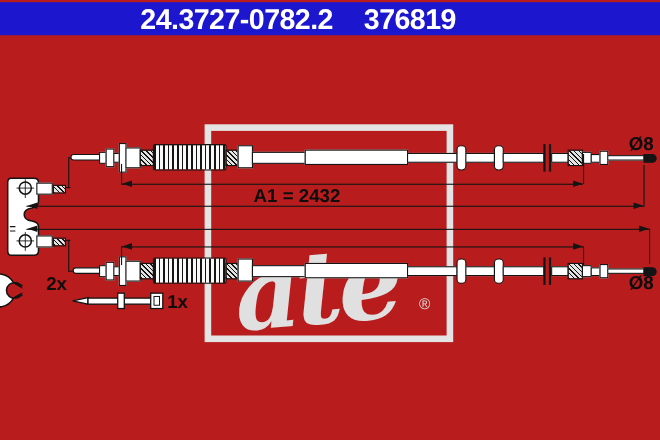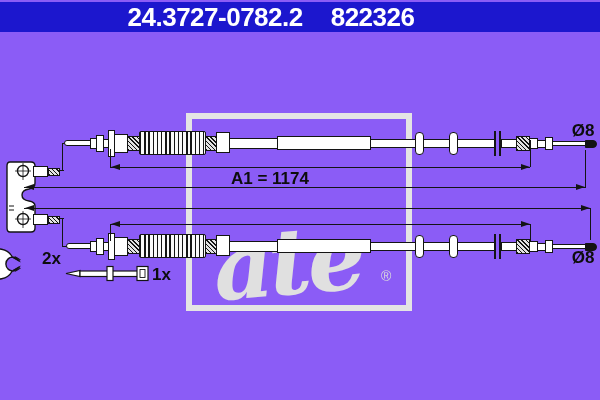--- a/index.html
+++ b/index.html
@@ -1,16 +1,16 @@
 <!DOCTYPE html>
 <html><head>
 <meta charset="utf-8">
 <style>
   html,body{margin:0;padding:0;background:#fff;}
-  .stage{position:relative;width:600px;height:400px;background:#8b5cf6;overflow:hidden;
+  .stage{position:relative;width:600px;height:400px;background:#b91c1c;overflow:hidden;
          font-family:"Liberation Sans",sans-serif;}
   
   .hdr{position:absolute;left:0;top:2px;width:600px;height:30px;background:#1c17ce;
        display:flex;align-items:center;justify-content:center;gap:28px;padding-right:58px;
        box-sizing:border-box;z-index:6;}
   .hdr span{color:#fff;font-weight:bold;font-size:26px;letter-spacing:-.5px;white-space:nowrap;}
   
   .wmbox{position:absolute;left:186px;top:113px;width:226px;height:198px;
          border:6px solid #e4e4e4;box-sizing:border-box;z-index:0;}
   .wmtext{position:absolute;left:213px;top:206px;width:200px;font-family:"DejaVu Serif",serif;
@@ -36,21 +36,21 @@
        text-align:center;white-space:nowrap;z-index:5;}
   svg.overlay{position:absolute;left:0;top:0;z-index:2;}
 </style>
 </head>
 <body>
 
 <div class="stage">
 
   <div class="hdr" style="background: rgb(28, 23, 206);">
     <span>24.3727-0782.2</span>
-    <span>822326</span>
+    <span>376819</span>
   </div>
 
   <div class="wmbox"></div>
   <div class="wmtext">ate</div>
   <div class="wmreg">®</div>
 
   <svg class="overlay" width="600" height="400" viewBox="0 0 600 400">
     <g fill="#ffffff" stroke="#141414" stroke-width="1.4">
       <path d="M10 162 H31 Q35 162 35 166 V183 Q35 188 29 189 Q22 190 22 195 Q22 200 29 201 Q35 202 35 206 V228 Q35 232 31 232 H10 Q7 232 7 228 V166 Q7 162 10 162 Z"></path>
       <circle cx="23" cy="171" r="5.5"></circle>
@@ -148,21 +148,21 @@
   <div class="ln dim" style="left:110px;top:167px;width:420px;height:1px"></div>
   <div class="ln dim" style="left:110px;top:149px;width:1px;height:18px"></div>
   <div class="ln dim" style="left:530px;top:140px;width:1px;height:27px"></div>
   <div class="ar arL" style="left:111px;top:164px"></div>
   <div class="ar arR" style="left:521px;top:164px"></div>
 
   <div class="ln dim" style="left:24px;top:187px;width:562px;height:1px"></div>
   <div class="ln dim" style="left:585px;top:150px;width:1px;height:37px"></div>
   <div class="ar arL" style="left:25px;top:184px"></div>
   <div class="ar arR" style="left:576px;top:184px"></div>
-  <div class="lbl" style="left:205px;top:171px;width:130px">A1 = 1174</div>
+  <div class="lbl" style="left:205px;top:171px;width:130px">A1 = 2432</div>
 
   <div class="ln dim" style="left:24px;top:208px;width:567px;height:1px"></div>
   <div class="ln dim" style="left:590px;top:208px;width:1px;height:32px"></div>
   <div class="ar arL" style="left:25px;top:205px"></div>
   <div class="ar arR" style="left:581px;top:205px"></div>
 
   <div class="ln dim" style="left:110px;top:224px;width:420px;height:1px"></div>
   <div class="ln dim" style="left:110px;top:224px;width:1px;height:17px"></div>
   <div class="ln dim" style="left:530px;top:224px;width:1px;height:17px"></div>
   <div class="ar arL" style="left:111px;top:221px"></div>

